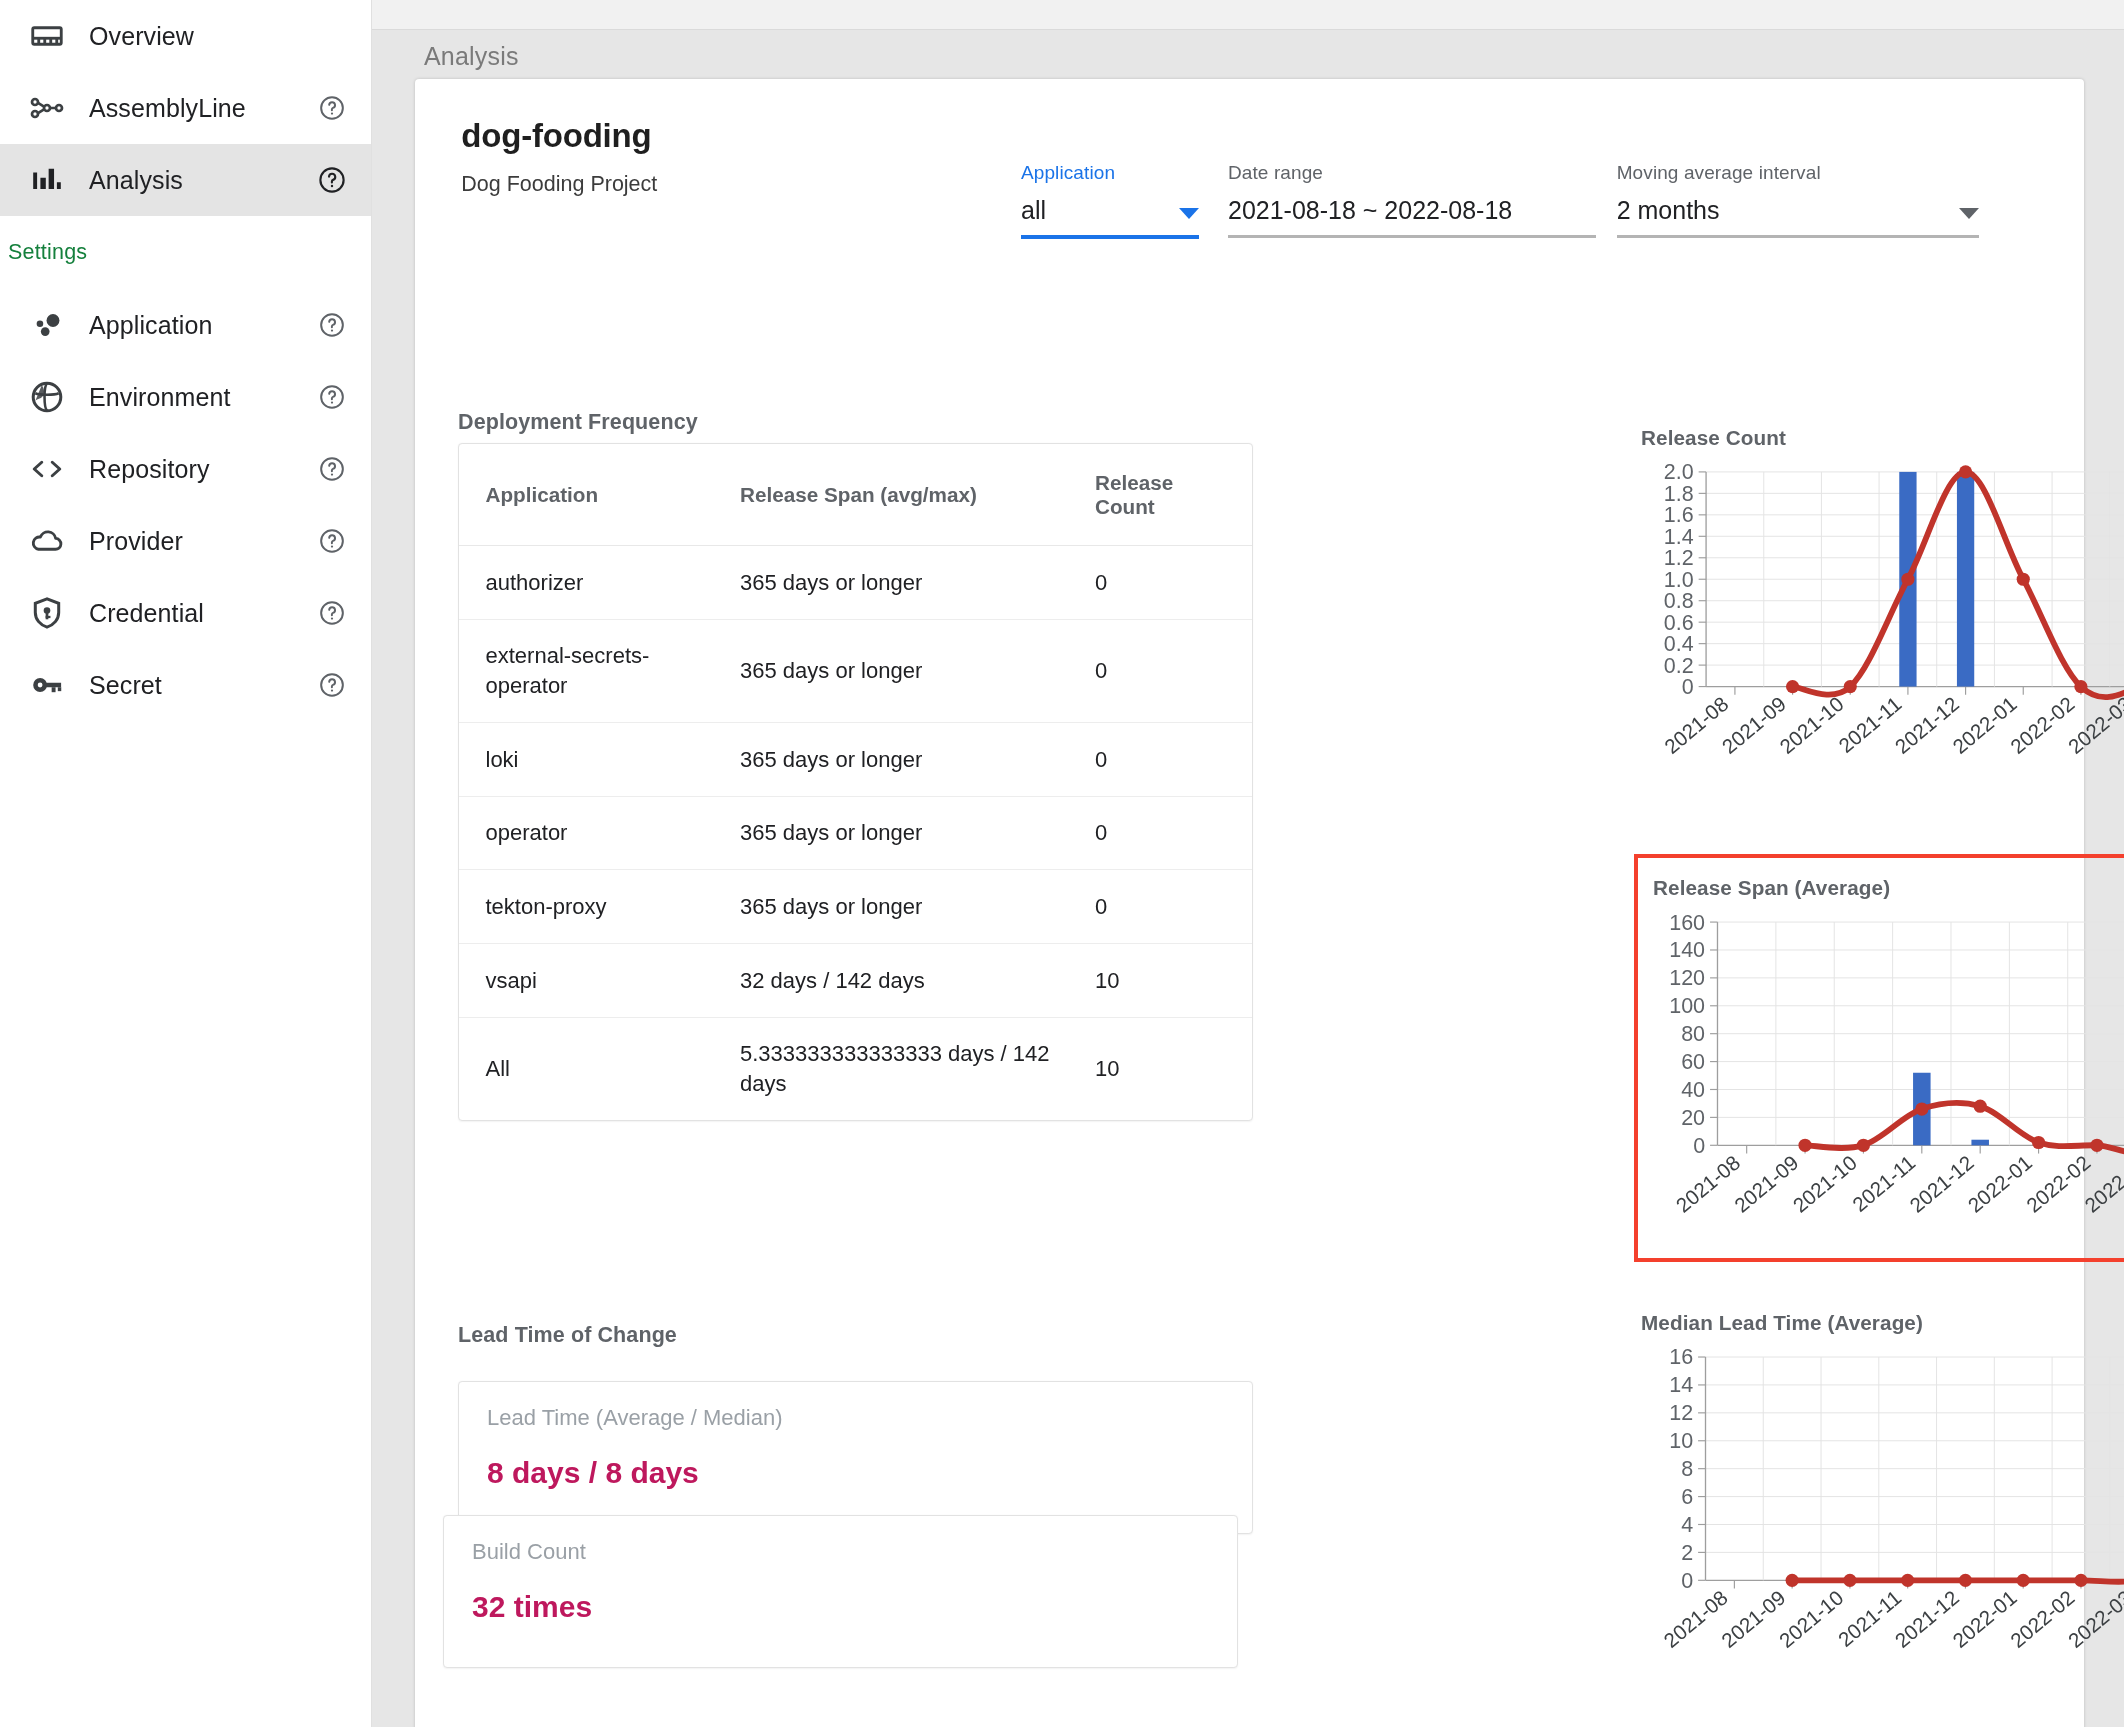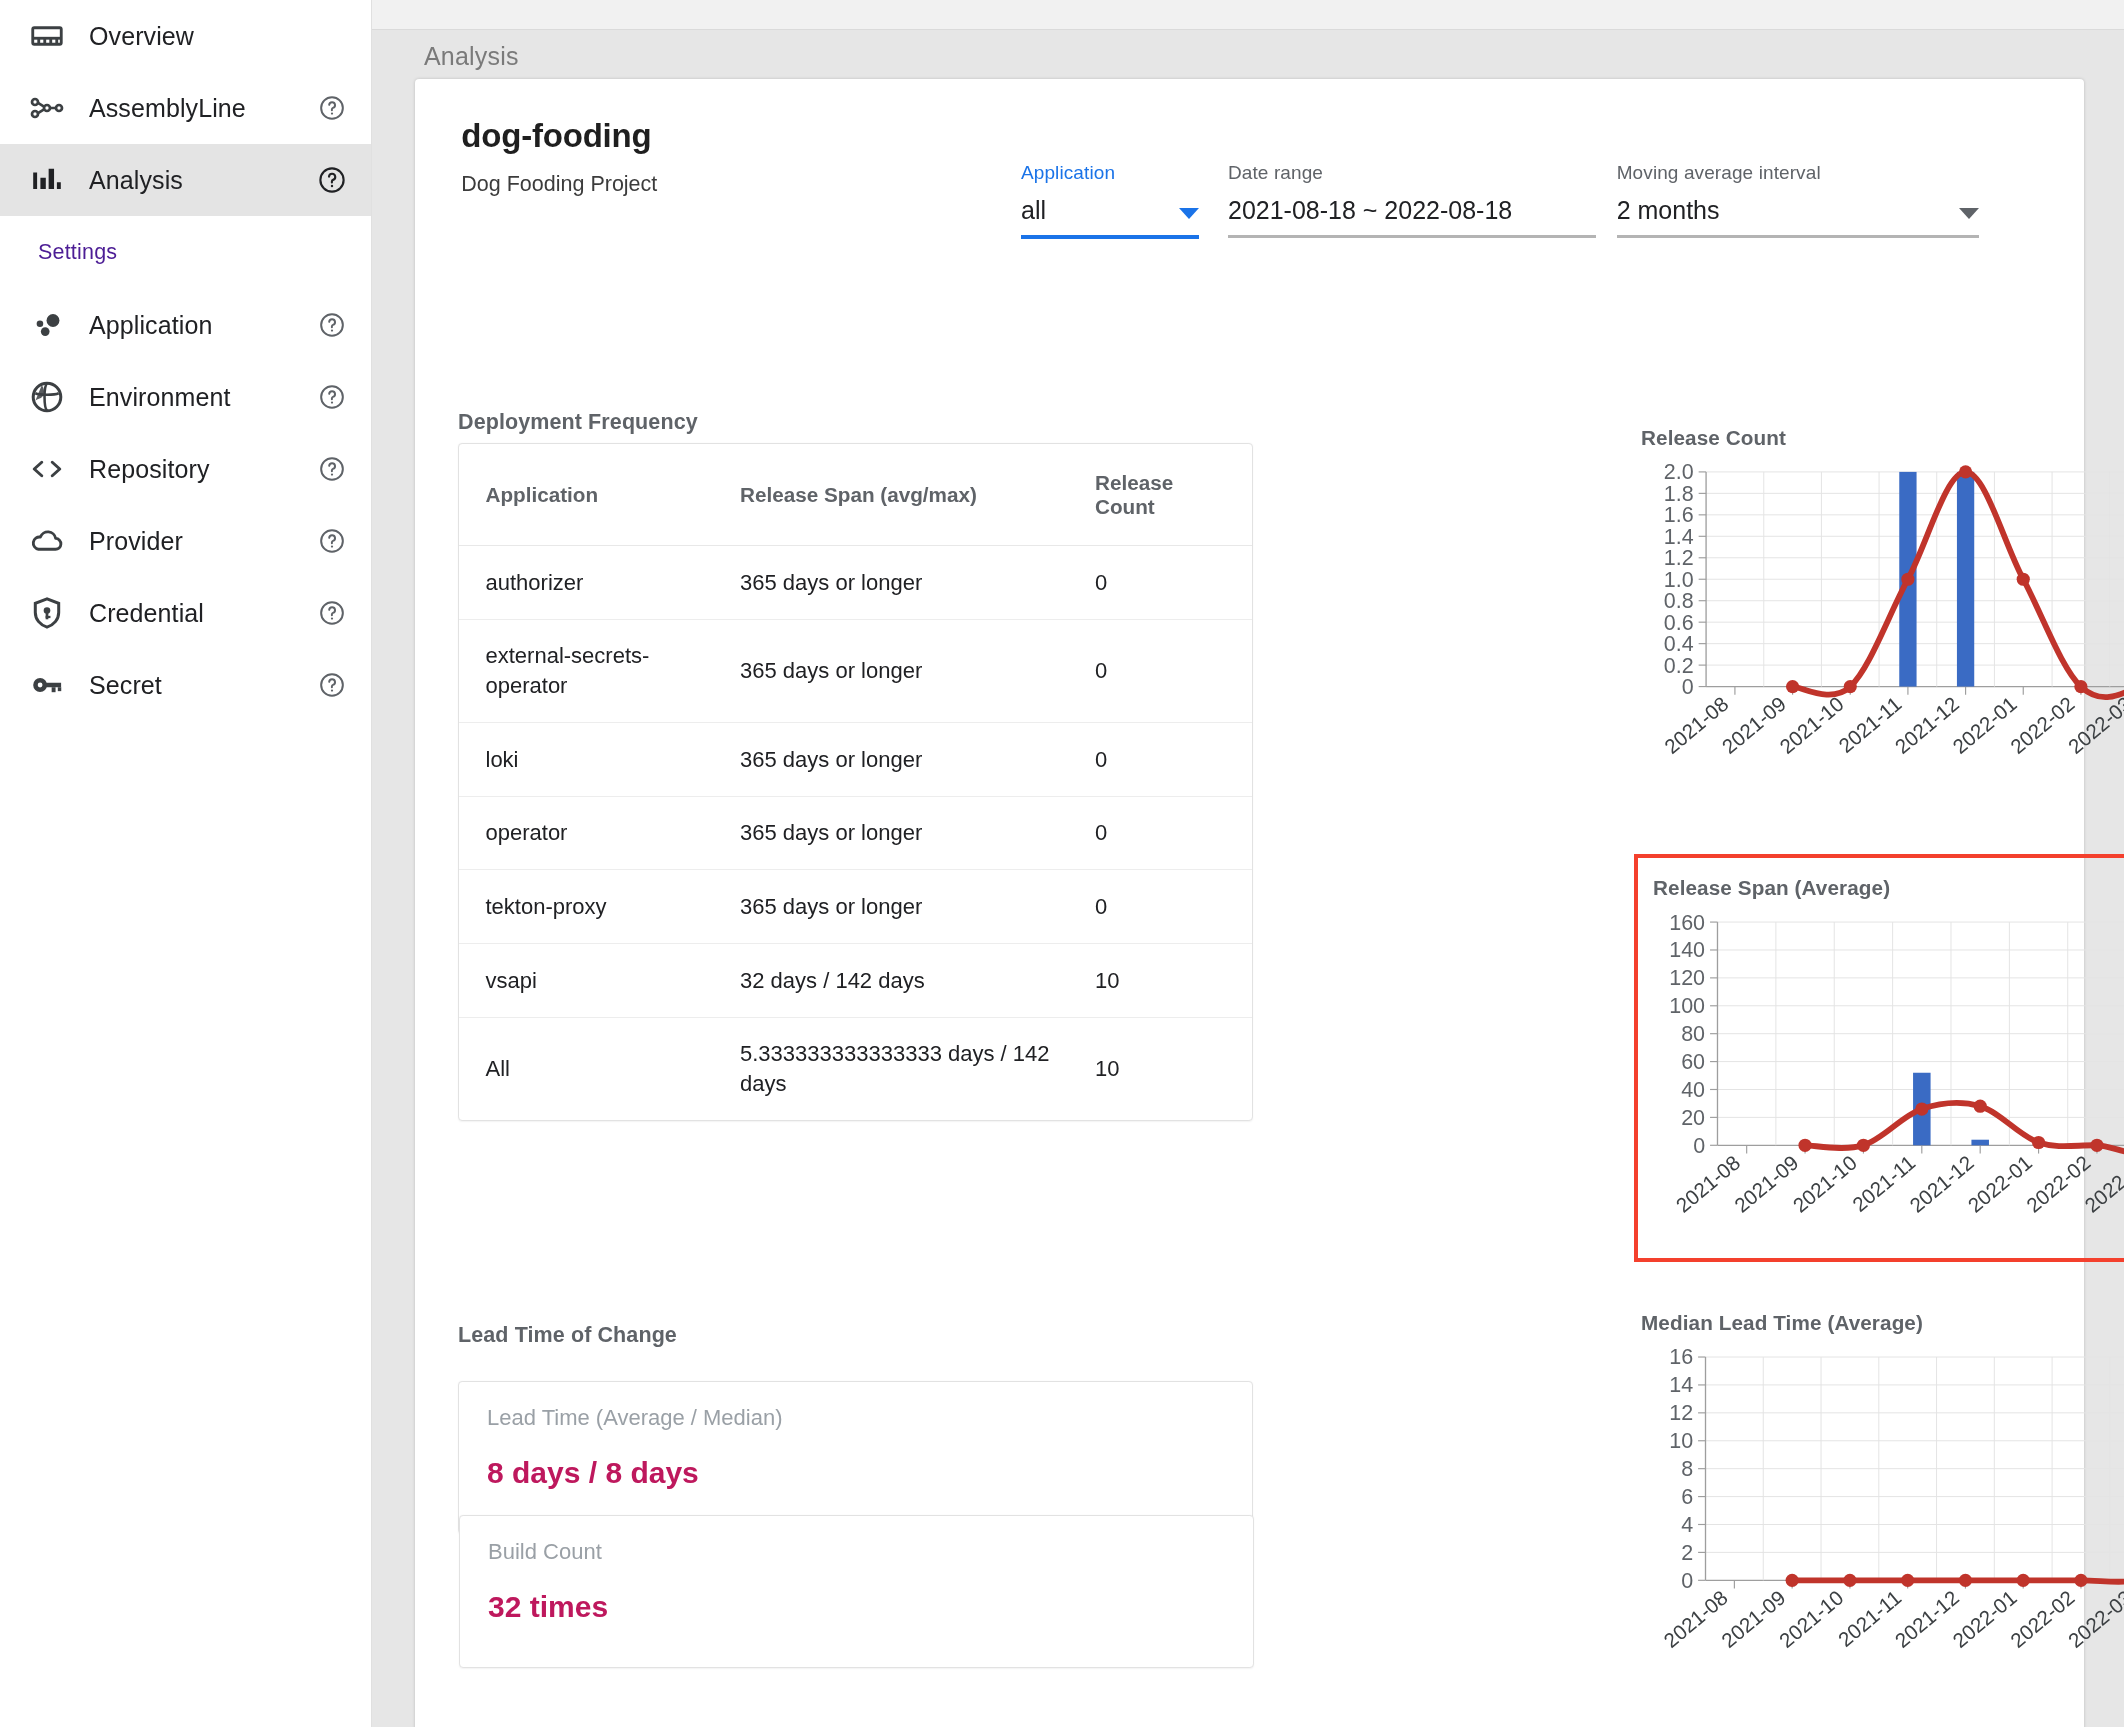--- a/index.html
+++ b/index.html
@@ -26,21 +26,21 @@
     width:51px; flex:0 0 51px; display:flex; align-items:center; justify-content:center;
     color:#3c4043;
   }
   .nav-ico svg { display:block; }
   .nav-label {
     flex:1; font-size:25px; color:#202124; letter-spacing:0.1px;
     font-family:"Liberation Sans", sans-serif; padding-left:16.5px;
   }
   .help-ico { width:36px; flex:0 0 36px; display:flex; align-items:center; justify-content:center; color:#5f6368; }
   .section-head {
-    font-size:21.5px; color:#4c1d95; padding:0 0 0 38px; height:73px;
+    font-size:21.5px; color:#15803d; padding:0 0 0 8px; height:73px;
     display:flex; align-items:center; letter-spacing:0.2px;
   }
 
   
   .main {
     flex:1; background:#e6e6e6; height:1728px; position:relative; overflow:hidden;
   }
   .topbar {
     height:30px; background:#f1f1f1; border-bottom:0.8px solid #dadada;
   }
@@ -403,21 +403,21 @@
         </table>
       </div>
 
       <div class="sec-title" style="position:absolute;left:43px;top:1244px">Lead Time of Change</div>
 
       <div class="stat-card" style="position:absolute;left:43px;top:1302px;width:795px;height:153px">
         <div class="stat-label">Lead Time (Average / Median)</div>
         <div class="stat-value">8 days / 8 days</div>
       </div>
 
-      <div class="stat-card" style="position:absolute;left:44px;top:1436px;width:795px;height:153px">
+      <div class="stat-card" style="position:absolute;left:28px;top:1436px;width:795px;height:153px">
         <div class="stat-label">Build Count</div>
         <div class="stat-value">32 times</div>
       </div>
 
       <div class="chart-box" id="chart-0" style="left:1226px;top:347px;width:835px;">
         <div class="chart-title">Release Count</div>
         <div class="chart-host">
             <svg width="827" height="322" class="chart-svg" viewBox="0 0 1000 390">
               <line x1="78" y1="272" x2="986" y2="272" stroke="#9e9e9e" stroke-width="1.6"></line>
               <line x1="69" y1="272" x2="78" y2="272" stroke="#9e9e9e" stroke-width="1.4"></line>

